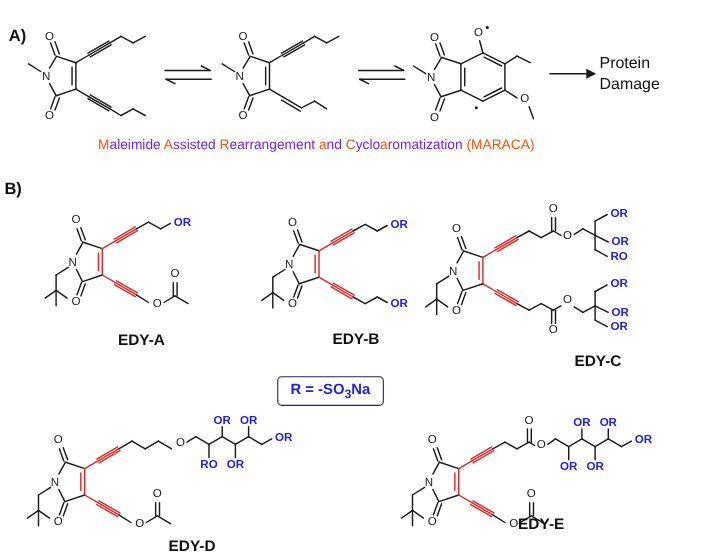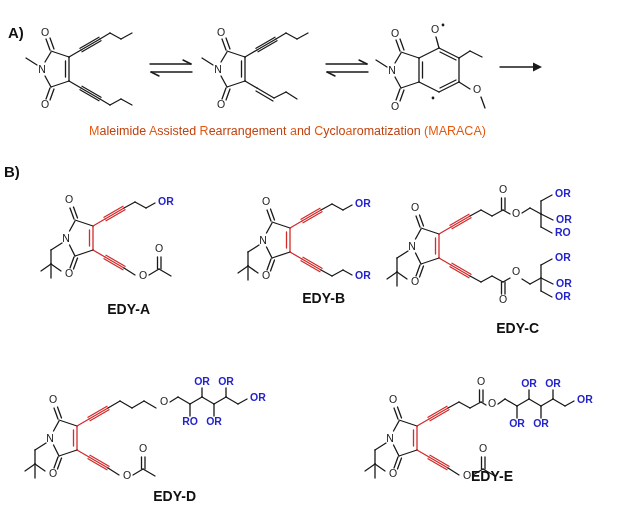--- a/index.html
+++ b/index.html
@@ -4,21 +4,21 @@
 <style>
   html,body{margin:0;padding:0;background:#fff;}
   #figure{position:relative;width:638px;height:506px;background:#ffffff;overflow:hidden;
           font-family:"Liberation Sans",sans-serif;color:#111;}
   .abs{position:absolute;}
   .panel-letter{font-size:15px;font-weight:bold;color:#111;}
   .struct-label{font-size:14px;font-weight:bold;text-align:right;color:#111;}
   .result-text{font-size:14.5px;line-height:1.3;color:#111;}
   .caption{font-size:12.5px;text-align:center;color:#111;}
   .seg-o{color:#e8580c;}
-  .seg-k{color:#c2410c;}
+  .seg-k{color:#6d28d9;}
   .legend-box{border:1.6px solid #24245a;border-radius:4px;padding:3px 11px;
               font-size:13.5px;font-weight:600;color:#2323cc;background:#fff;}
   svg{display:block;overflow:visible;}
   svg text{font-family:"Liberation Sans",sans-serif;}
   .bond{stroke:#1a1a1a;stroke-width:1.3;fill:none;stroke-linecap:round;}
   .bond-red{stroke:#d22b2b;stroke-width:1.3;fill:none;stroke-linecap:round;}
   .arrowline{stroke:#1a1a1a;stroke-width:1.4;fill:none;stroke-linecap:round;}
   .atom{font-size:10.5px;fill:#1a1a1a;}
   .atom-blue{font-size:10.5px;font-weight:600;fill:#2323cc;}
   .dot{fill:#1a1a1a;}
@@ -167,20 +167,24 @@
       <line class="bond" x1="109" y1="87" x2="113" y2="98"></line>
       <circle class="dot" cx="61" cy="88" r="1.4"></circle>
     </g>
   </svg>
 
   <svg class="abs" style="left:500px;top:60px" width="42" height="14" viewBox="0 0 42 14">
     <line class="arrowline" x1="0" y1="7" x2="33" y2="7"></line>
     <polygon points="33,2.5 42,7 33,11.5" fill="#1a1a1a"></polygon>
   </svg>
 
+  <div class="abs result-text" style="left:545px;top:49px">
+    <div>Protein</div>
+    <div>Damage</div>
+  </div>
 
   <div class="abs caption" style="left:0;top:124px;width:575px"><span class="seg-o">M</span><span class="seg-k">aleimide </span><span class="seg-o">A</span><span class="seg-k">ssisted </span><span class="seg-o">R</span><span class="seg-k">earrangement </span><span class="seg-o">a</span><span class="seg-k">nd </span><span class="seg-o">C</span><span class="seg-k">yclo</span><span class="seg-o">a</span><span class="seg-k">romatization </span><span class="seg-o">(MARACA)</span></div>
 
   <div class="abs panel-letter" style="left:4px;top:163px">B)</div>
 
   <svg class="abs" style="left:28px;top:180px" width="170" height="118" viewBox="0 0 170 118">
     <use href="#mcore" transform="translate(8,8)"></use>
     <g>
       <line class="bond" x1="96" y1="28" x2="107" y2="22"></line>
       <line class="bond" x1="107" y1="22" x2="118" y2="28"></line>
@@ -207,21 +211,21 @@
       <line class="bond" x1="118" y1="28" x2="127" y2="23"></line>
       <text class="atom-blue" x="130" y="25">OR</text>
     </g>
     <g>
       <line class="bond" x1="96" y1="88" x2="107" y2="94"></line>
       <line class="bond" x1="107" y1="94" x2="118" y2="88"></line>
       <line class="bond" x1="118" y1="88" x2="127" y2="93"></line>
       <text class="atom-blue" x="130" y="97">OR</text>
     </g>
   </svg>
-  <div class="abs struct-label" style="left:265px;top:290px;width:80px">EDY-B</div>
+  <div class="abs struct-label" style="left:265px;top:300px;width:80px">EDY-B</div>
 
   <svg class="abs" style="left:378px;top:168px" width="258" height="158" viewBox="0 0 258 158">
     <use href="#mcore" transform="translate(4,28)"></use>
     <g>
       <line class="bond" x1="92" y1="48" x2="103" y2="42"></line>
       <line class="bond" x1="103" y1="42" x2="114" y2="48"></line>
       <line class="bond" x1="114" y1="48" x2="125" y2="42"></line>
       <line class="bond" x1="123.5" y1="42" x2="123.5" y2="30"></line>
       <line class="bond" x1="127" y1="42" x2="127" y2="30"></line>
       <text class="atom" x="125" y="25" text-anchor="middle">O</text>
@@ -252,22 +256,23 @@
       <line class="bond" x1="163" y1="110" x2="163" y2="97"></line>
       <line class="bond" x1="163" y1="97" x2="174" y2="91"></line>
       <text class="atom-blue" x="177" y="93">OR</text>
       <line class="bond" x1="163" y1="110" x2="175" y2="116"></line>
       <text class="atom-blue" x="178" y="119">OR</text>
       <line class="bond" x1="163" y1="110" x2="163" y2="123"></line>
       <line class="bond" x1="163" y1="123" x2="174" y2="129"></line>
       <text class="atom-blue" x="177" y="132">OR</text>
     </g>
   </svg>
-  <div class="abs struct-label" style="left:454px;top:320px;width:85px">EDY-C</div>
-
+  <div class="abs struct-label" style="left:480px;top:320px;width:85px">EDY-C</div>
+
+  <div class="abs legend-box" style="left:252px;top:342px"><span>R = -SO</span><sub>3</sub><span>Na</span></div>
 
   <svg class="abs" style="left:12px;top:374px" width="350" height="122" viewBox="0 0 350 122">
     <use href="#mcore" transform="translate(8,14)"></use>
     <g>
       <line class="bond" x1="96" y1="34" x2="108" y2="27"></line>
       <line class="bond" x1="108" y1="27" x2="120" y2="34"></line>
       <line class="bond" x1="120" y1="34" x2="132" y2="27"></line>
       <line class="bond" x1="132" y1="27" x2="144" y2="34"></line>
       <text class="atom" x="152" y="31" text-anchor="middle">O</text>
       <line class="bond" x1="158" y1="28" x2="166" y2="23"></line>

